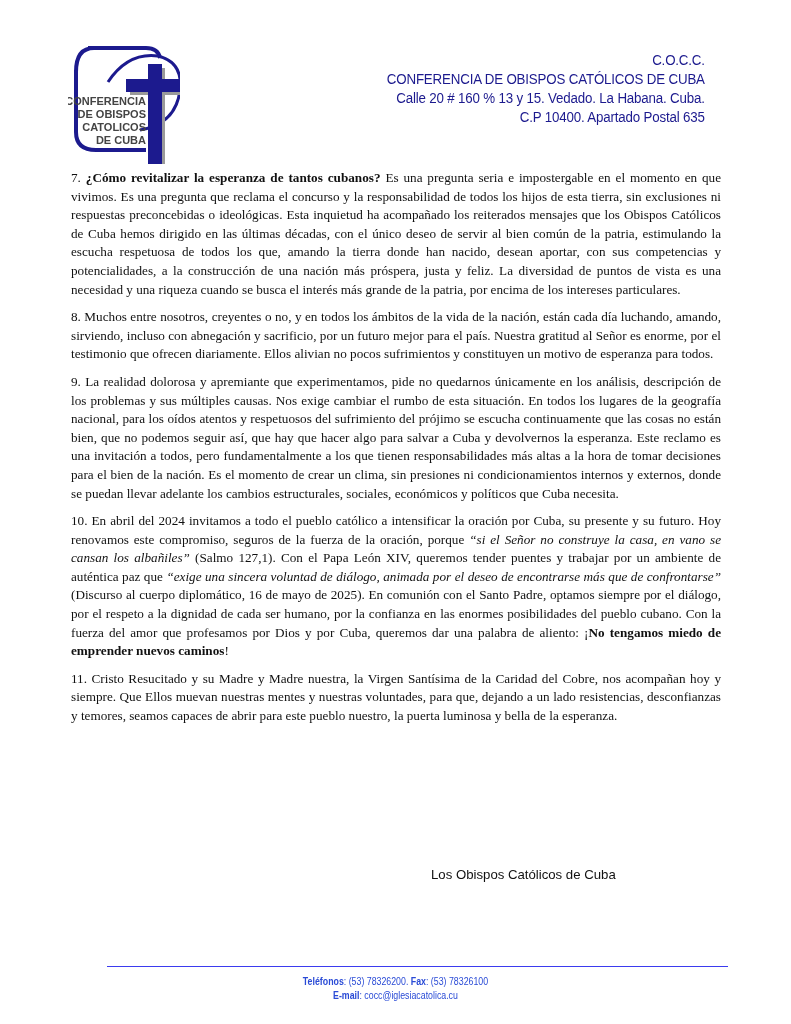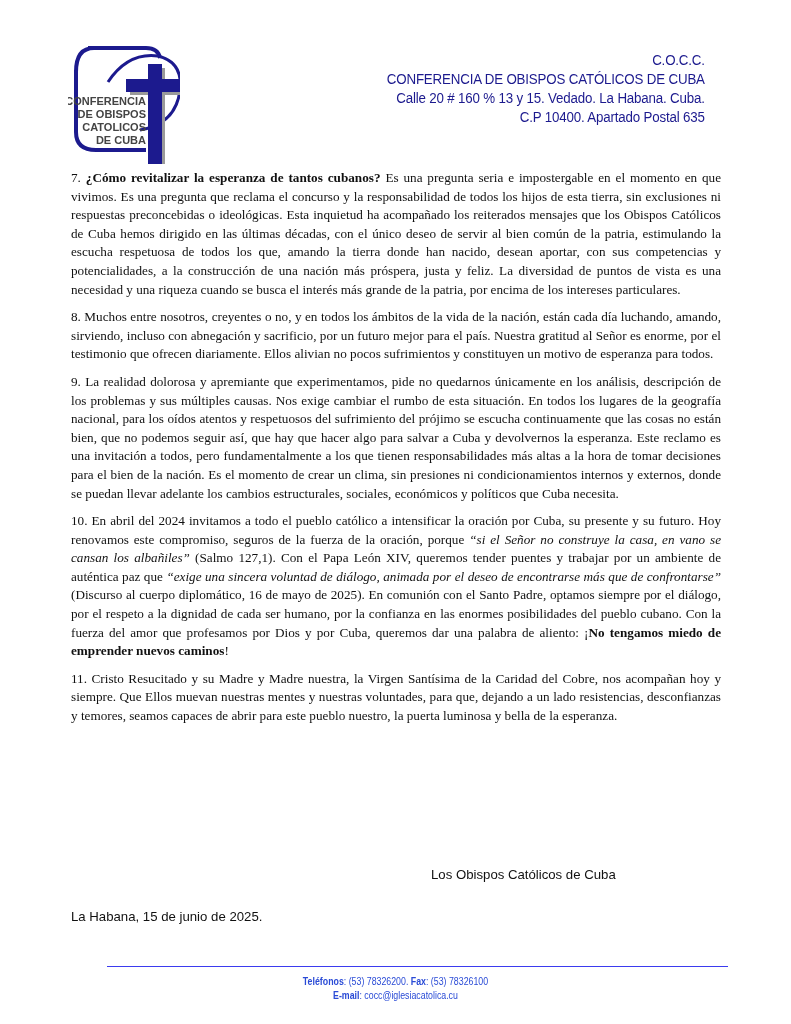--- a/index.html
+++ b/index.html
@@ -65,21 +65,20 @@
   </p>
   <p>8. Muchos entre nosotros, creyentes o no, y en todos los ámbitos de la vida de la nación, están cada día luchando, amando, sirviendo, incluso con abnegación y sacrificio, por un futuro mejor para el país. Nuestra gratitud al Señor es enorme, por el testimonio que ofrecen diariamente. Ellos alivian no pocos sufrimientos y constituyen un motivo de esperanza para todos.</p>
   <p>9. La realidad dolorosa y apremiante que experimentamos, pide no quedarnos únicamente en los análisis, descripción de los problemas y sus múltiples causas. Nos exige cambiar el rumbo de esta situación. En todos los lugares de la geografía nacional, para los oídos atentos y respetuosos del sufrimiento del prójimo se escucha continuamente que las cosas no están bien, que no podemos seguir así, que hay que hacer algo para salvar a Cuba y devolvernos la esperanza. Este reclamo es una invitación a todos, pero fundamentalmente a los que tienen responsabilidades más altas a la hora de tomar decisiones para el bien de la nación. Es el momento de crear un clima, sin presiones ni condicionamientos internos y externos, donde se puedan llevar adelante los cambios estructurales, sociales, económicos y políticos que Cuba necesita.</p>
   <p><span>10. En abril del 2024 invitamos a todo el pueblo católico a intensificar la oración por Cuba, su presente y su futuro. Hoy renovamos este compromiso, seguros de la fuerza de la oración, porque </span><i>“si el Señor no construye la casa, en vano se cansan los albañiles”</i><span> (Salmo 127,1). Con el Papa León XIV, queremos tender puentes y trabajar por un ambiente de auténtica paz que </span><i>“exige una sincera voluntad de diálogo, animada por el deseo de encontrarse más que de confrontarse”</i><span> (Discurso al cuerpo diplomático, 16 de mayo de 2025).  En comunión con el Santo Padre, optamos siempre por el diálogo, por el respeto a la dignidad de cada ser humano, por la confianza en las enormes posibilidades del pueblo cubano. Con la fuerza del amor que profesamos por Dios y por Cuba, queremos dar una palabra de aliento: ¡</span><b>No tengamos miedo de emprender nuevos caminos</b><span>!</span></p>
   <p>11. Cristo Resucitado y su Madre y Madre nuestra, la Virgen Santísima de la Caridad del Cobre, nos acompañan hoy y siempre. Que Ellos muevan nuestras mentes y nuestras voluntades, para que, dejando a un lado resistencias, desconfianzas y temores, seamos capaces de abrir para este pueblo nuestro, la puerta luminosa y bella de la esperanza.</p>
 </div>
 
 <div class="signature">Los Obispos Católicos de Cuba</div>
 
 <div class="dateline">
-  <div>La Habana, 15 de junio de 2025.</div>
 </div>
 
 <div class="sep"></div>
 
 <div class="footer">
   <div><b>Teléfonos</b><span>: (53) 78326200. </span><b>Fax</b><span>: (53) 78326100</span></div>
   <div><b>E-mail</b><span>: cocc@iglesiacatolica.cu</span></div>
 </div>
 
 </body></html>

